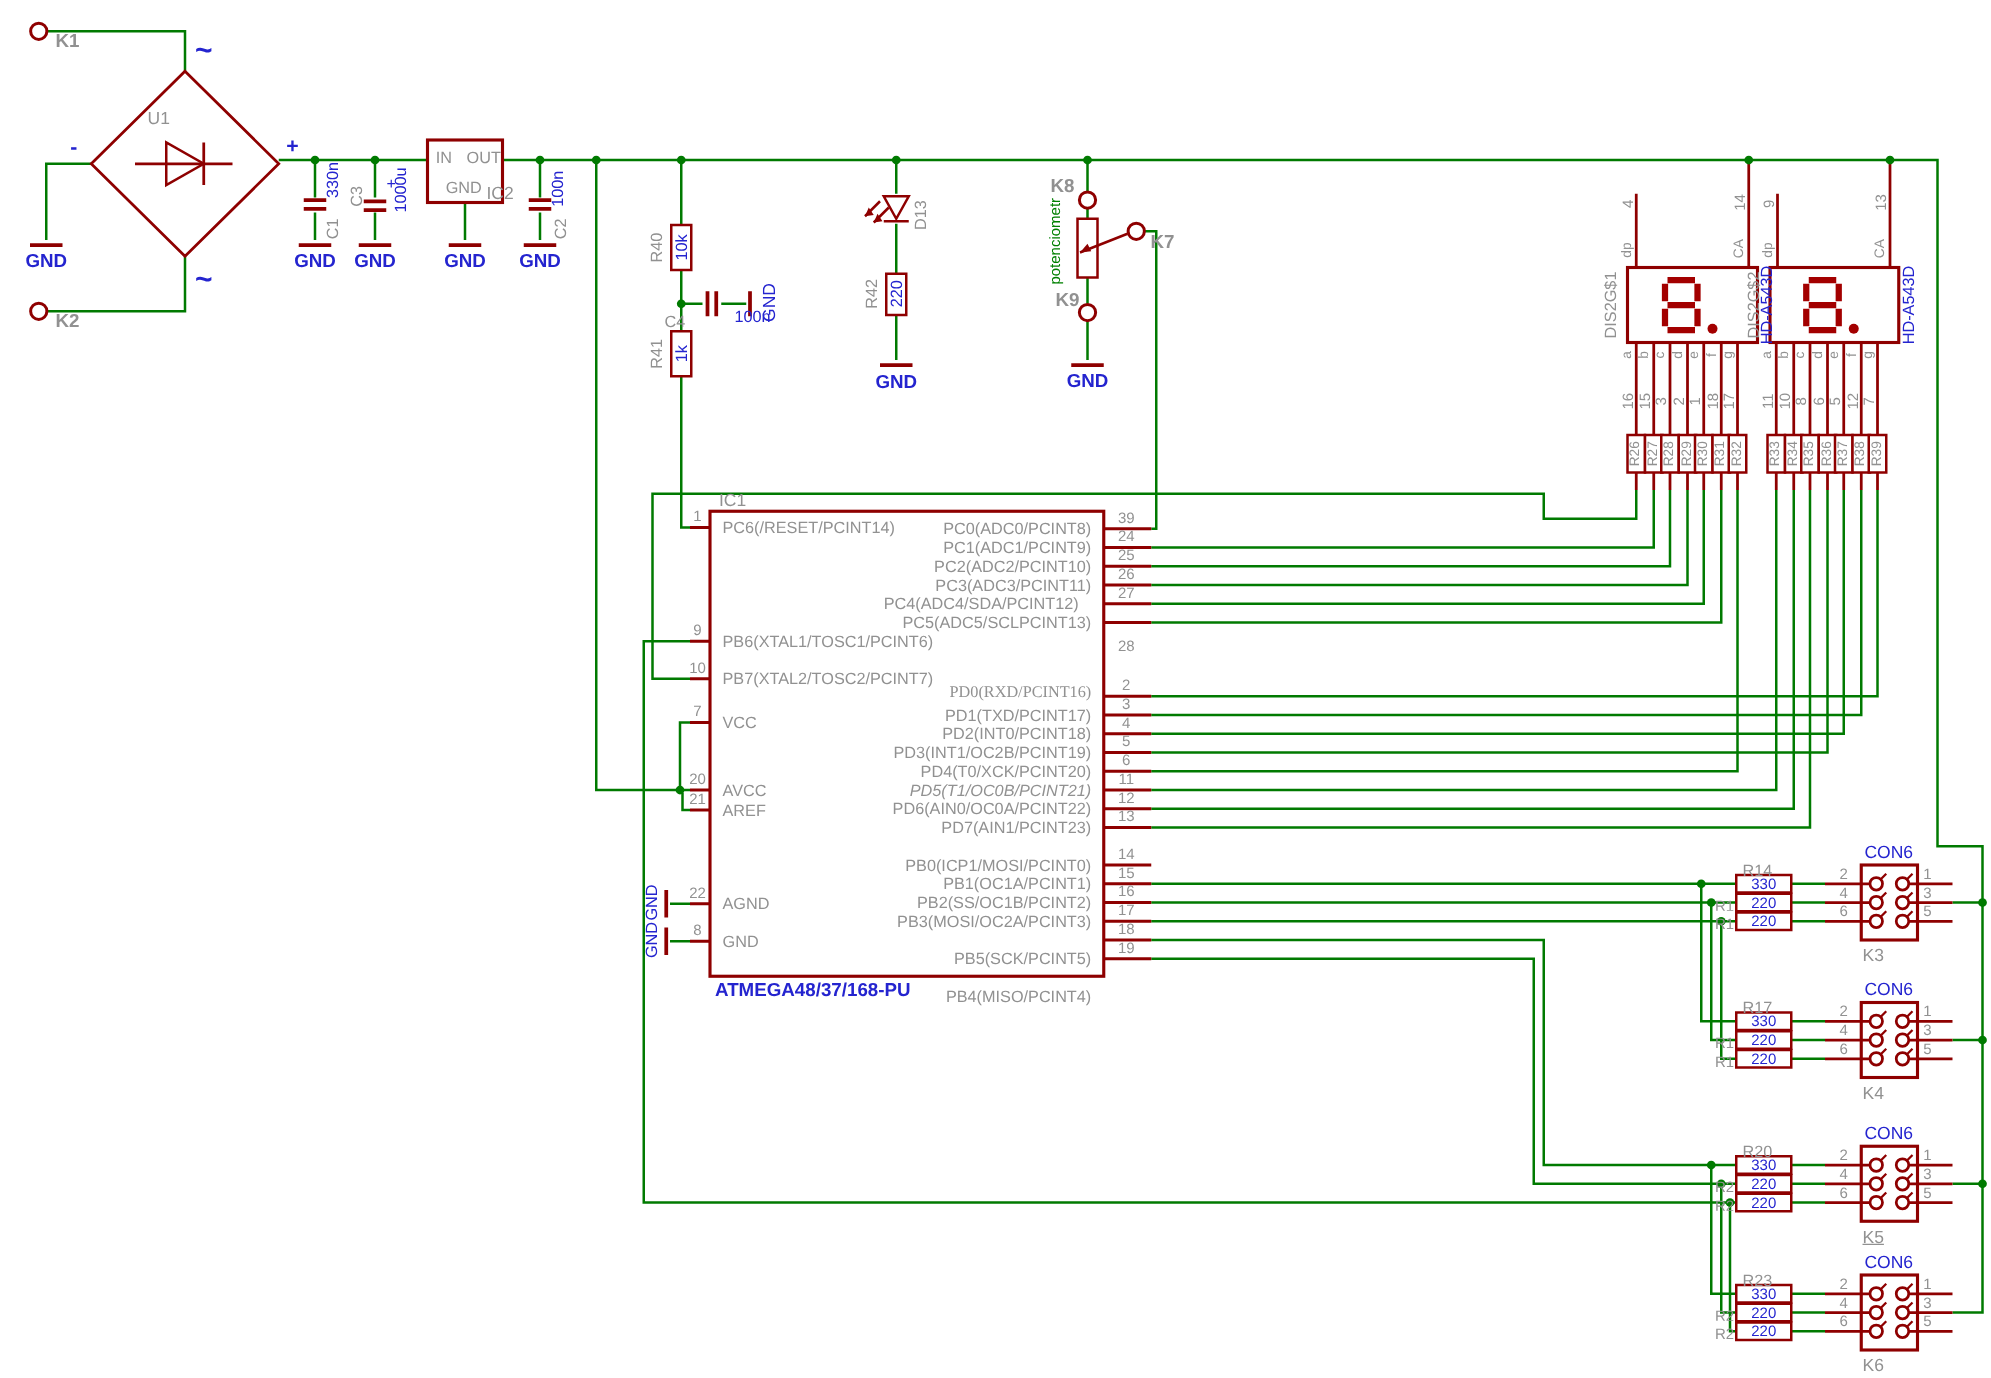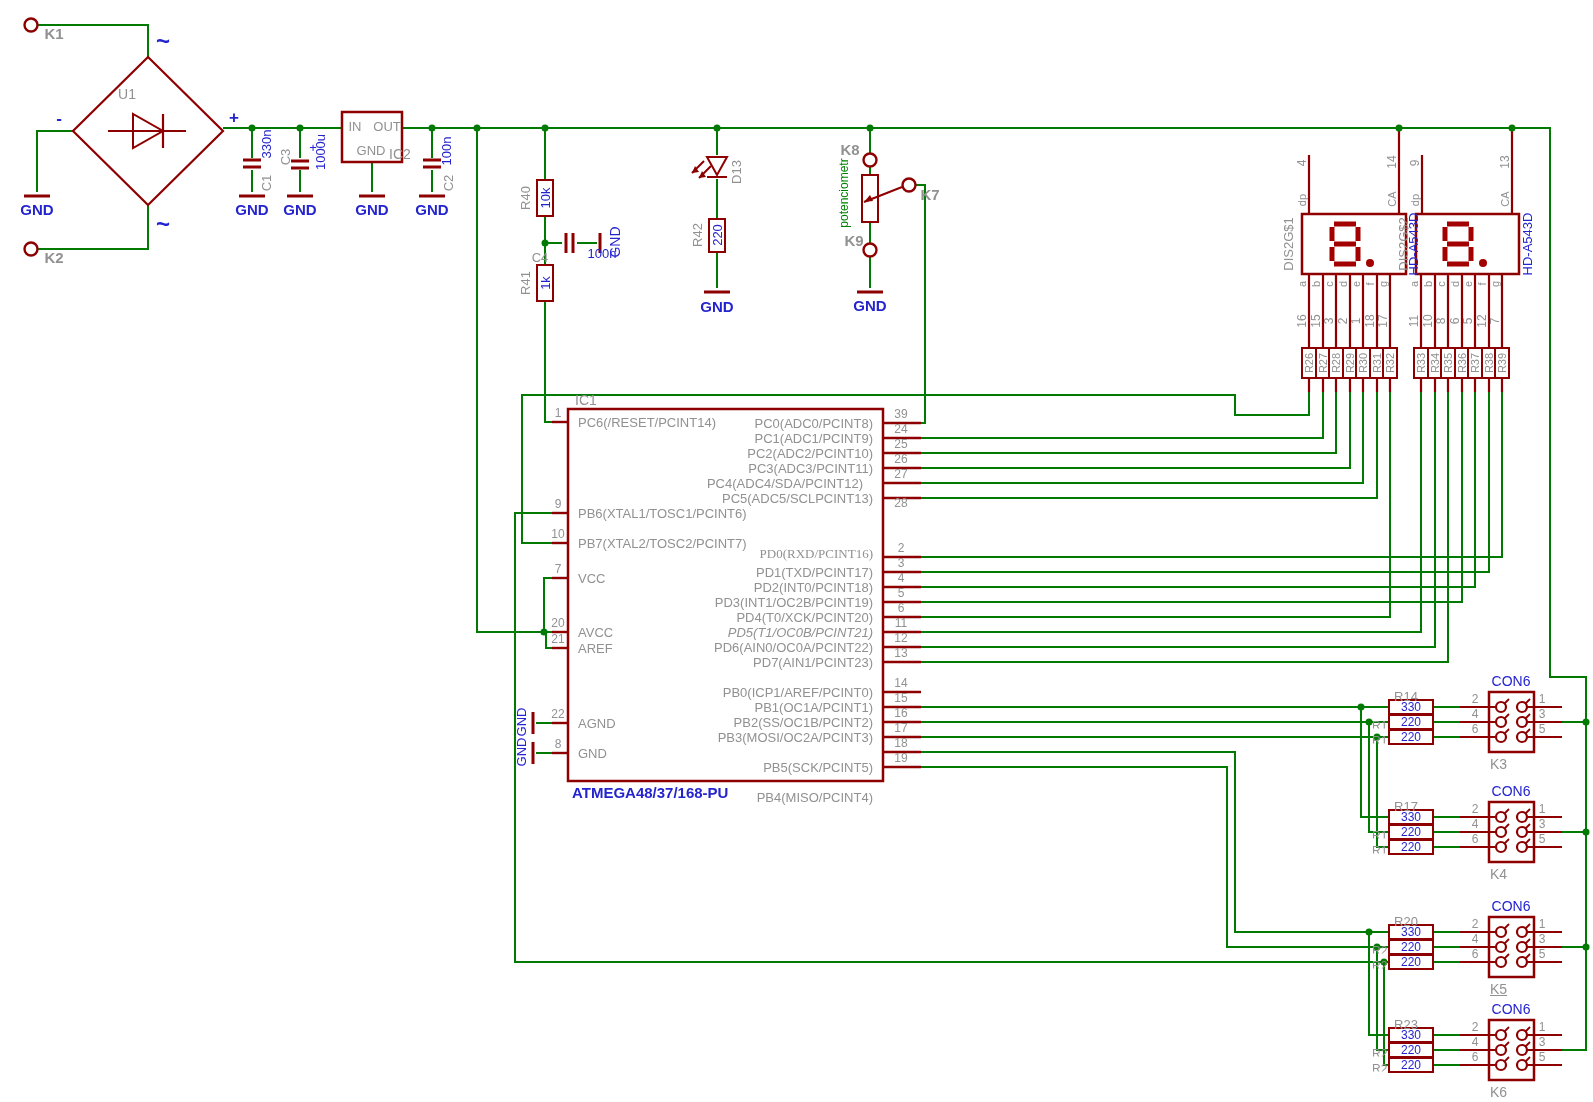--- a/index.html
+++ b/index.html
@@ -394,40 +394,40 @@
       <div class="lbl cg s12" style="left: 901px; top: 414px;">39</div>
       <div class="lbl cg s13 ra" style="left: 873px; top: 423px;">PC0(ADC0/PCINT8)</div>
       <div class="lbl cg s12" style="left: 901px; top: 429px;">24</div>
       <div class="lbl cg s13 ra" style="left: 873px; top: 438px;">PC1(ADC1/PCINT9)</div>
       <div class="lbl cg s12" style="left: 901px; top: 444px;">25</div>
       <div class="lbl cg s13 ra" style="left: 873px; top: 453px;">PC2(ADC2/PCINT10)</div>
       <div class="lbl cg s12" style="left: 901px; top: 459px;">26</div>
       <div class="lbl cg s13 ra" style="left: 873px; top: 468px;">PC3(ADC3/PCINT11)</div>
       <div class="lbl cg s12" style="left: 901px; top: 474px;">27</div>
       <div class="lbl cg s13 ra" style="left: 863px; top: 483px;">PC4(ADC4/SDA/PCINT12)</div>
-      <div class="lbl cg s12" style="left: 901px; top: 503px;">28</div>
+      <div class="lbl cg s12" style="left: 901px; top: 517px;">28</div>
       <div class="lbl cg s13 ra" style="left: 873px; top: 498px;">PC5(ADC5/SCLPCINT13)</div>
       <div class="lbl cg s12" style="left: 901px; top: 548px;">2</div>
       <div class="lbl cg s13 ra" style="left: 873px; top: 553px; font-family: Liberation Serif, serif;">PD0(RXD/PCINT16)</div>
       <div class="lbl cg s12" style="left: 901px; top: 563px;">3</div>
       <div class="lbl cg s13 ra" style="left: 873px; top: 572px;">PD1(TXD/PCINT17)</div>
       <div class="lbl cg s12" style="left: 901px; top: 578px;">4</div>
       <div class="lbl cg s13 ra" style="left: 873px; top: 587px;">PD2(INT0/PCINT18)</div>
       <div class="lbl cg s12" style="left: 901px; top: 593px;">5</div>
       <div class="lbl cg s13 ra" style="left: 873px; top: 602px;">PD3(INT1/OC2B/PCINT19)</div>
       <div class="lbl cg s12" style="left: 901px; top: 608px;">6</div>
       <div class="lbl cg s13 ra" style="left: 873px; top: 617px;">PD4(T0/XCK/PCINT20)</div>
       <div class="lbl cg s12" style="left: 901px; top: 623px;">11</div>
       <div class="lbl cg s13 ra" style="left: 873px; top: 632px; font-style: italic;">PD5(T1/OC0B/PCINT21)</div>
       <div class="lbl cg s12" style="left: 901px; top: 638px;">12</div>
       <div class="lbl cg s13 ra" style="left: 873px; top: 647px;">PD6(AIN0/OC0A/PCINT22)</div>
       <div class="lbl cg s12" style="left: 901px; top: 653px;">13</div>
       <div class="lbl cg s13 ra" style="left: 873px; top: 662px;">PD7(AIN1/PCINT23)</div>
       <div class="lbl cg s12" style="left: 901px; top: 683px;">14</div>
-      <div class="lbl cg s13 ra" style="left: 873px; top: 692px;">PB0(ICP1/AREF/PCINT0)</div>
+      <div class="lbl cg s13 ra" style="left: 873px; top: 692px;">PB0(ICP1/MOSI/PCINT0)</div>
       <div class="lbl cg s12" style="left: 901px; top: 698px;">15</div>
       <div class="lbl cg s13 ra" style="left: 873px; top: 707px;">PB1(OC1A/PCINT1)</div>
       <div class="lbl cg s12" style="left: 901px; top: 713px;">16</div>
       <div class="lbl cg s13 ra" style="left: 873px; top: 722px;">PB2(SS/OC1B/PCINT2)</div>
       <div class="lbl cg s12" style="left: 901px; top: 728px;">17</div>
       <div class="lbl cg s13 ra" style="left: 873px; top: 737px;">PB3(MOSI/OC2A/PCINT3)</div>
       <div class="lbl cg s12" style="left: 901px; top: 743px;">18</div>
       <div class="lbl cg s13 ra" style="left: 873px; top: 752px; margin-top: 45px;">PB4(MISO/PCINT4)</div>
       <div class="lbl cg s12" style="left: 901px; top: 758px;">19</div>
       <div class="lbl cg s13 ra" style="left: 873px; top: 767px;">PB5(SCK/PCINT5)</div>

